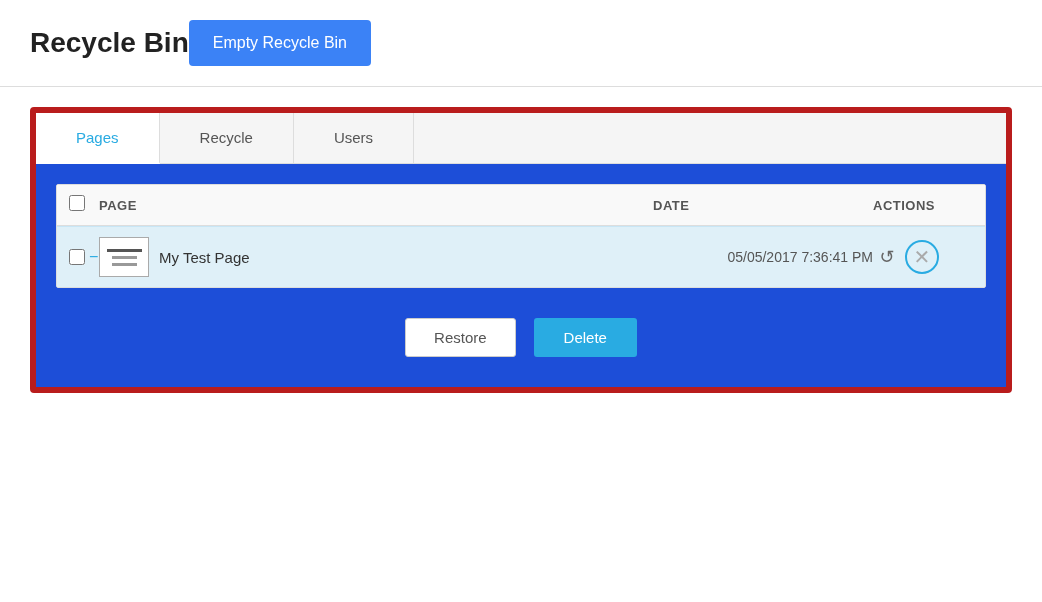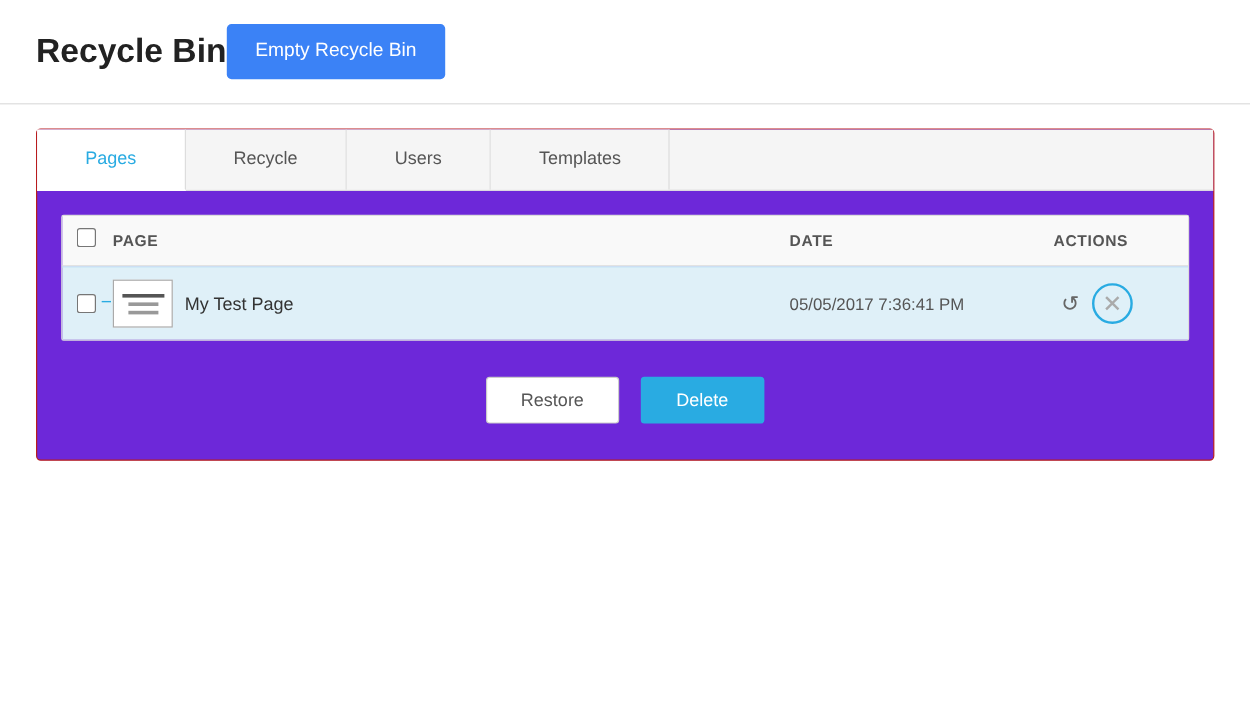--- a/index.html
+++ b/index.html
@@ -37,23 +37,23 @@
       font-weight: 500;
     }
 
     
     .main-content {
       padding: 20px 30px;
     }
 
     
     .tabs-container {
-      border: 1px solid #b91c1c;
+      border: 6px solid #b91c1c;
       border-radius: 4px;
-      background: #6d28d9;
+      background: #1d4ed8;
       padding-bottom: 30px;
     }
 
     .tabs-nav {
       display: flex;
       border-bottom: 1px solid #ddd;
       background: #f5f5f5;
     }
 
     .tab-item {
@@ -171,20 +171,21 @@
     .page-name {
       font-size: 15px;
       color: #333;
       text-align: center;
     }
 
     .row-date {
       width: 220px;
       font-size: 14px;
       color: #555;
+      text-align: right;
     }
 
     .row-actions {
       width: 100px;
       display: flex;
       align-items: center;
       gap: 4px;
     }
 
     .restore-icon-btn {
@@ -267,23 +268,20 @@
 
     <div class="tabs-nav">
       <div class="tab-item active">
         <span>Pages</span>
       </div>
       <div class="tab-item">
         <span>Recycle</span>
       </div>
       <div class="tab-item">
         <span>Users</span>
-      </div>
-      <div class="tab-item">
-        <span>Templates</span>
       </div>
     </div>
 
     <div class="table-wrapper">
 
       <div class="table-header">
         <div class="col-checkbox">
           <input type="checkbox" style="">
         </div>
         <div class="col-page">PAGE</div>

